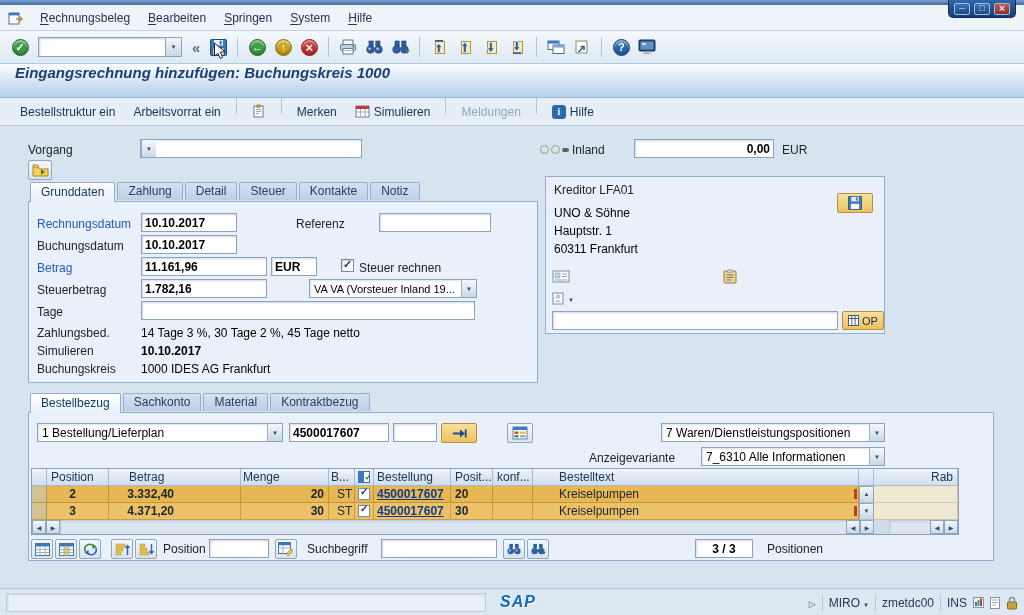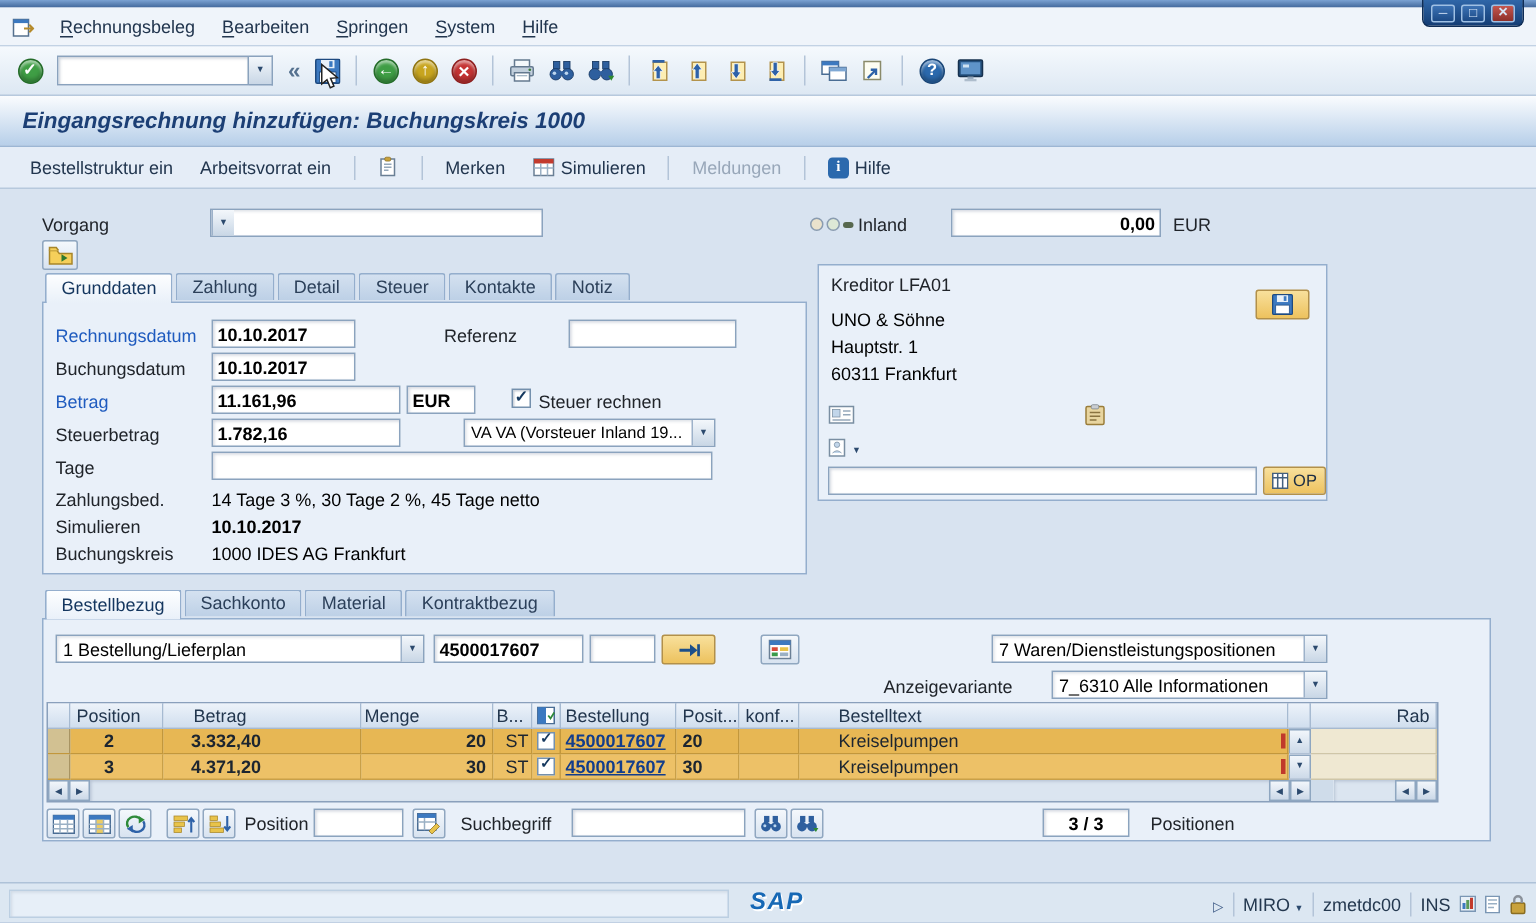--- a/index.html
+++ b/index.html
@@ -48,24 +48,24 @@
              box-shadow:inset 1px 1px 2px rgba(80,100,130,.3)}
   .combo-arrow{width:16px;height:20px;background:linear-gradient(#f3f7fb,#c9d7e6);border:1px solid #8aa2bd;border-left:none;
                display:inline-flex;align-items:center;justify-content:center}
   .g-down::after{content:"▼";font-size:6px;color:#2c4a6e}
   .collapse{margin:0 4px;display:inline-flex;align-items:center}
   .g-laquo::after{content:"«";font-size:15px;font-weight:bold;color:#55718f}
   .cursor{position:absolute;left:7px;top:7px;z-index:50}
 
   
   .titlebar{position:absolute;top:64px;left:0;right:0;height:34px;background:linear-gradient(#fafcfe,#b7cfe9);
-            border-bottom:1px solid #9cb6d4;display:flex;align-items:center;padding:0 15px}
+            border-bottom:1px solid #9cb6d4;display:flex;padding:0 15px}
   .titlebar h1{font-size:15px;font-weight:bold;font-style:italic;color:#1c3f75}
   .app-toolbar{position:absolute;top:98px;left:0;right:0;height:28px;background:#e5edf7;border-bottom:1px solid #b7c9dd;
-               display:flex;align-items:center;padding:0 12px;gap:2px}
+               display:flex;padding:0 12px;gap:2px}
   .app-btn{padding:4px 8px;color:#22364f;display:inline-flex;align-items:center;gap:4px;white-space:nowrap}
   .app-btn.disabled{color:#98a7b9}
   .app-sep{width:1px;height:16px;background:#b3c4d8;margin:0 5px}
   .info-i{width:14px;height:14px;border-radius:3px;background:#2b69ad;color:#fff;display:inline-flex;align-items:center;justify-content:center;
           font-weight:bold;font-size:10px;font-family:"Liberation Serif",serif}
   .g-i::after{content:"i"}
 
   
   .lbl{position:absolute;height:18px;line-height:18px;white-space:nowrap;color:#20242a}
   .lbl.blue{color:#1f5bbf}

